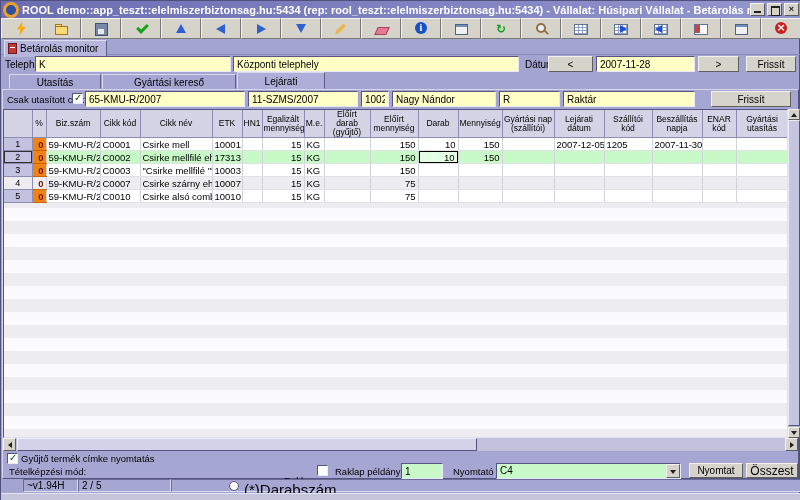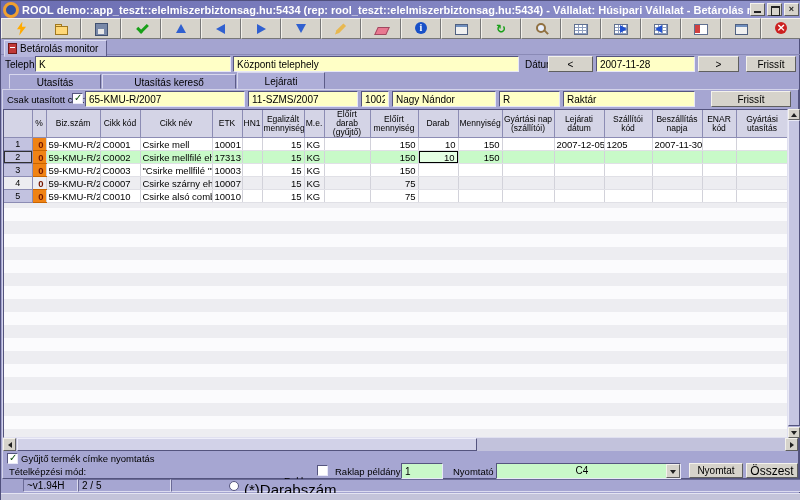--- a/index.html
+++ b/index.html
@@ -219,21 +219,21 @@
   <input class="field" style="left: 232px; top: 55px; width: 286px;" readonly="" value="Központi telephely">
   <span class="lbl" style="left:524px;top:58px;">Dátum:</span>
   <button class="btn" style="left:547px;top:55px;width:45px;height:16px;">&lt;</button>
   <input class="field" style="left: 595px; top: 55px; width: 99px;" readonly="" value="2007-11-28">
   <button class="btn" style="left:697px;top:55px;width:41px;height:16px;">&gt;</button>
   <button class="btn" style="left:745px;top:55px;width:50px;height:16px;">Frissít</button>
 
   
   <div id="subtabs" style="position:absolute;left:0;top:71px;width:800px;height:17px;">
       <div class="subtab" style="left: 8px; width: 92px; top: 2px; height: 15px;">Utasítás</div>
-      <div class="subtab" style="left: 101px; width: 134px; top: 2px; height: 15px;">Utasítás kereső</div>
+      <div class="subtab" style="left: 101px; width: 134px; top: 2px; height: 15px;">Gyártási kereső</div>
       <div class="subtab" style="left: 236px; width: 88px; top: 0px; height: 17px; background: rgb(174, 174, 216); z-index: 2; padding-top: 3px;">Lejárati</div>
     </div>
 
   
   <div class="panel"></div>
 
   
   <span class="lbl" style="left:6px;top:93px;font-size:9.5px;">Csak utasított cikk?</span>
   <span class="cb checked" id="filter-cb" style="left:71px;top:92px;"></span>
   <span id="filter-fields"><input class="field" readonly="" value="65-KMU-R/2007" style="left: 84px; top: 90px; width: 160px;"><input class="field" readonly="" value="11-SZMS/2007" style="left: 247px; top: 90px; width: 110px;"><input class="field" readonly="" value="1002" style="left: 360px; top: 90px; width: 28px;"><input class="field" readonly="" value="Nagy Nándor" style="left: 391px; top: 90px; width: 104px;"><input class="field" readonly="" value="R" style="left: 498px; top: 90px; width: 61px;"><input class="field" readonly="" value="Raktár" style="left: 562px; top: 90px; width: 132px;"></span>
@@ -420,21 +420,21 @@
   
   <span class="cb checked" id="collector-cb" style="left:6px;top:452px;"></span>
   <span class="lbl" style="left:20px;top:452px;font-size:9.5px;">Gyűjtő termék címke nyomtatás</span>
 
   <span class="lbl" style="left:8px;top:465px;font-size:9.5px;">Tételképzési mód:</span>
   <span class="lbl" style="left:283px;top:474px;font-size:9.5px;">Raklap</span>
   <span class="cb" id="raklap-cb" style="left:316px;top:464px;"></span>
   <span class="lbl" style="left:334px;top:465px;font-size:9.5px;">Raklap példány</span>
   <input class="field green" style="left: 400px; top: 462px; width: 42px;" readonly="" value="1">
   <span class="lbl" style="left:452px;top:465px;font-size:9.5px;">Nyomtató</span>
-  <div class="combo" style="left:495px;top:462px;width:185px;text-align:center;">
+  <div class="combo" style="left:495px;top:462px;width:185px;">
     <span>C4</span>
     <span class="dd"></span>
   </div>
   <button class="btn" style="left:688px;top:462px;width:54px;height:15px;">Nyomtat</button>
   <button class="btn" style="left:745px;top:462px;width:52px;height:15px;font-size:12px;">Összest nyomtat</button>
 
   
   <span class="sbcell" style="left:2px;top:478px;width:55px;">~v1.94H</span>
   <span class="sbcell" style="left:57px;top:478px;width:93px;">2 / 5</span>
   <span class="sbcell" style="left:150px;top:478px;width:648px;"></span>

